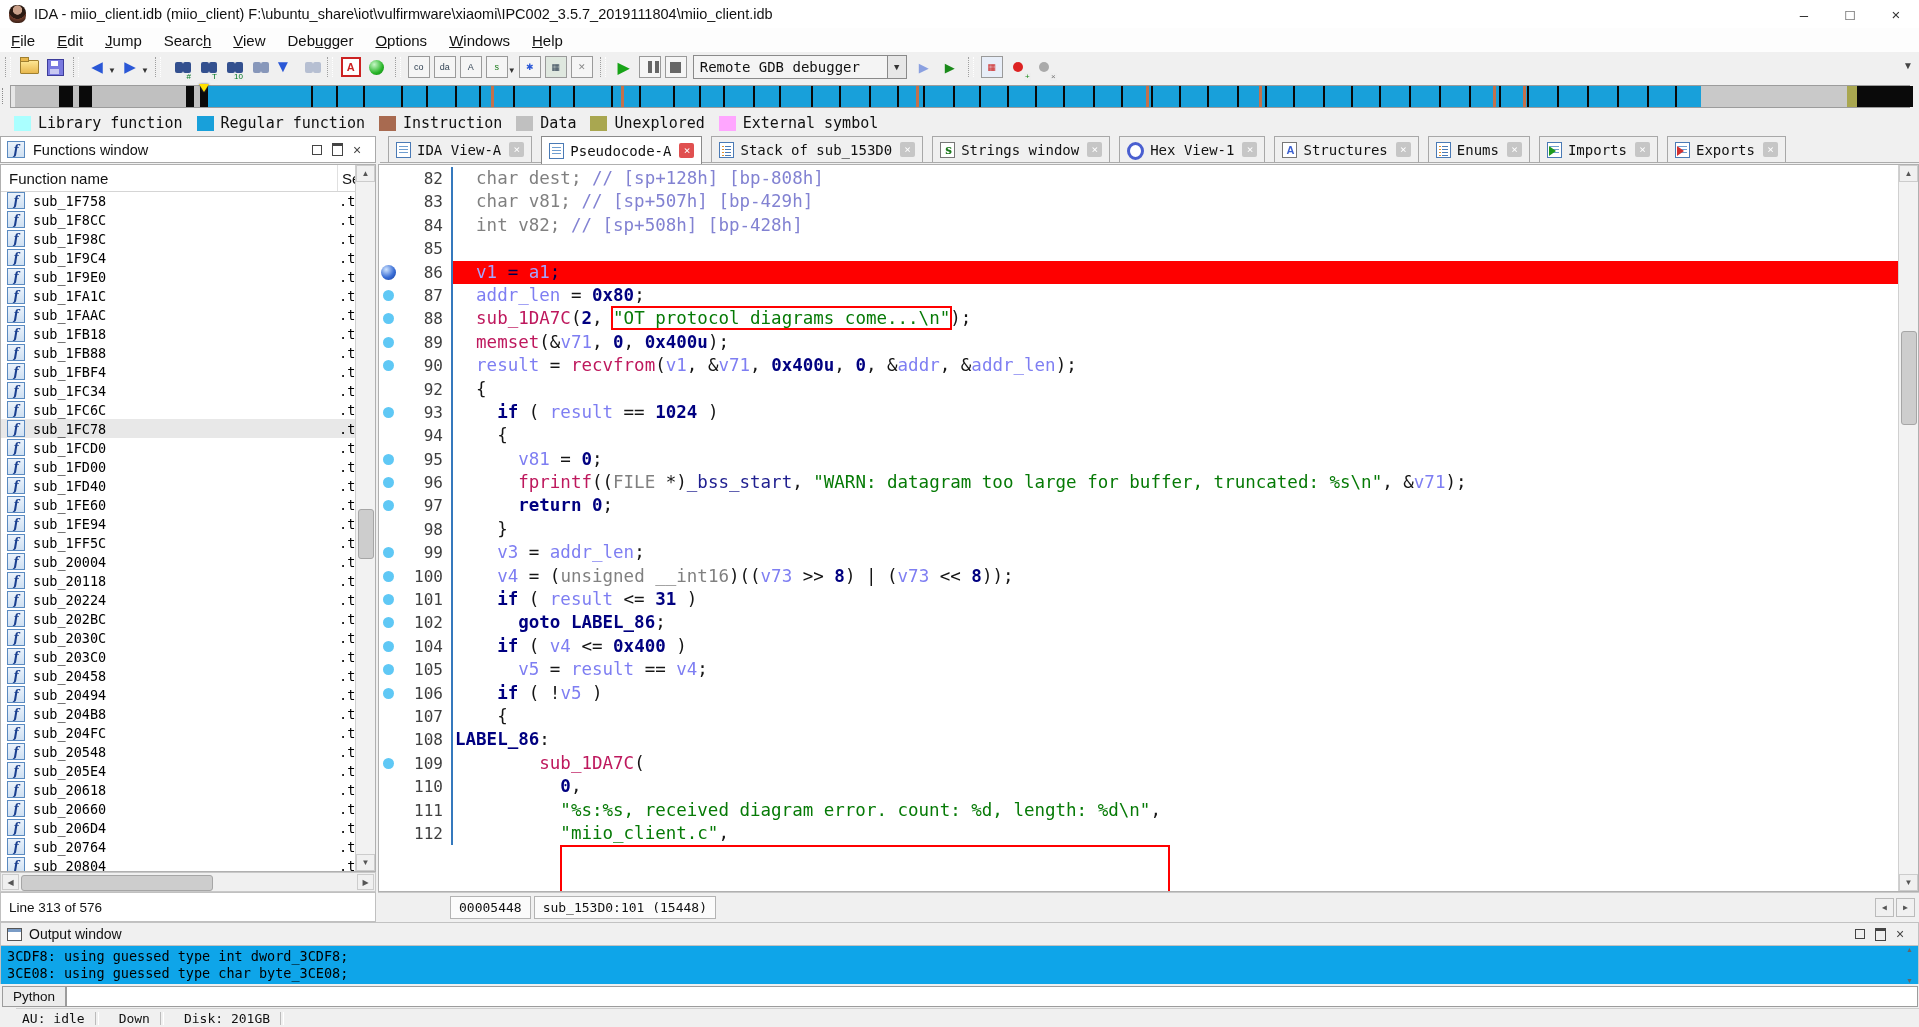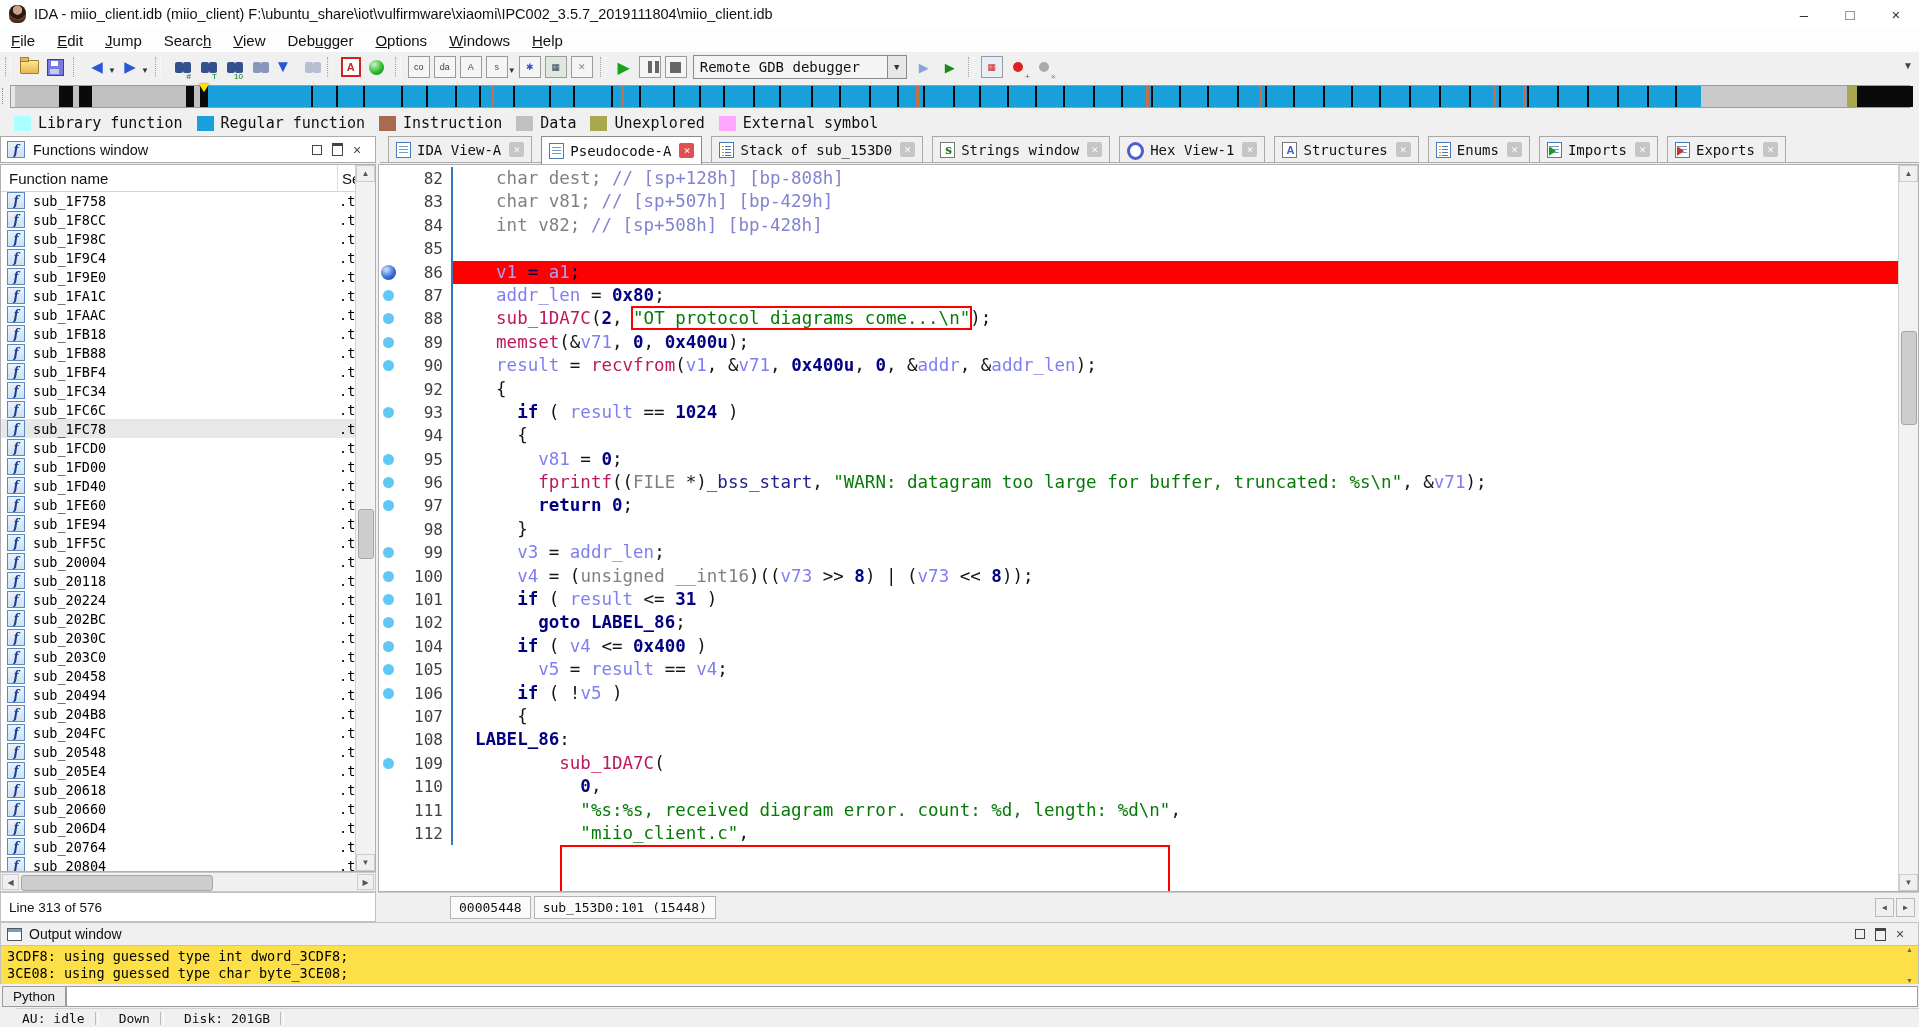--- a/index.html
+++ b/index.html
@@ -112,35 +112,35 @@
   
   .codepanel{position:absolute;left:378px;top:164px;right:0;height:728px;background:#fff;border:1px solid #b0b0b0;box-sizing:border-box;}
   .codeview{position:absolute;left:0;top:0;right:19px;bottom:0;overflow:hidden;font:17.5px "DejaVu Sans Mono",monospace;line-height:23.4px;padding-top:2px;}
   .cl{display:flex;height:23.4px;position:relative;}
   .cdot{width:20px;position:relative;flex:none;}
   .dot{position:absolute;left:4px;top:6px;width:11px;height:11px;border-radius:50%;background:#5fc8f5;}
   .bpdot{position:absolute;left:2px;top:4px;width:15px;height:15px;border-radius:50%;
      background:radial-gradient(circle at 35% 30%,#cfe4ff,#3b6fd6 55%,#123a9e);}
   .cnum{width:52px;flex:none;text-align:right;color:#3f3f3f;font-size:16px;padding-right:8px;box-sizing:border-box;}
   .csep{width:2px;background:#3579bd;flex:none;}
-  .ctext{flex:1;white-space:pre;padding-left:22px;}
+  .ctext{flex:1;white-space:pre;padding-left:2px;}
   .cl.red .ctext{background:#fe0000;}
   .t-p{color:#151515}.t-g{color:#808080}.t-c{color:#8282d2}.t-v{color:#7e7ef2}
   .t-f{color:#be185d}.t-k{color:#000080;font-weight:bold}.t-nb{color:#202090}
   .t-s,.t-s2{color:#067a06}
   .t-sb{color:#067a06;outline:2px solid #ff0000;}
   .cl.red .t-v{color:#a4a4ff}.cl.red .t-p{color:#00004f}
   .redbox2{position:absolute;border:2px solid #ff0000;pointer-events:none;}
   .cvscroll{position:absolute;right:0;top:0;bottom:0;width:19px;background:#f2f2f2;border-left:1px solid #d0d0d0;}
 
   
   .outhdr{position:absolute;left:0;top:922px;width:100%;height:24px;background:#f0f0f0;border:1px solid #c2c2c2;box-sizing:border-box;display:flex;align-items:center;font:14px "Liberation Sans",sans-serif;color:#111;}
   .oic{width:13px;height:11px;border:1px solid #555;background:#fff;margin:0 7px 0 6px;position:relative;}
   .oic::before{content:'';position:absolute;left:0;top:0;width:100%;height:3px;background:#7a9cc6;}
-  .outcontent{position:absolute;left:0;top:946px;width:100%;height:38px;background:#fde047;border-left:1px solid #c2c2c2;border-right:1px solid #c2c2c2;box-sizing:border-box;font:13.5px "DejaVu Sans Mono",monospace;color:#000;padding:2px 0 0 6px;line-height:17px;}
+  .outcontent{position:absolute;left:0;top:946px;width:100%;height:38px;background:#0ea5e9;border-left:1px solid #c2c2c2;border-right:1px solid #c2c2c2;box-sizing:border-box;font:13.5px "DejaVu Sans Mono",monospace;color:#000;padding:2px 0 0 6px;line-height:17px;}
   .outscroll{position:absolute;right:1px;top:946px;width:17px;height:38px;display:flex;flex-direction:column;justify-content:space-between;align-items:center;font-size:7px;color:#666;}
   .pyrow{position:absolute;left:0;top:984px;width:100%;height:24px;background:#f0f0f0;display:flex;align-items:center;}
   .pybtn{margin-left:2px;width:64px;height:21px;background:#ececec;border:1px solid #9c9c9c;display:flex;align-items:center;justify-content:center;font:13.5px "Liberation Sans",sans-serif;color:#111;box-sizing:border-box;}
   .pyinput{flex:1;height:21px;background:#fff;border:1px solid #9c9c9c;margin:0 1px 0 0;box-sizing:border-box;}
 
   
   .statusbar{position:absolute;left:16px;top:1008px;width:100%;height:19px;background:#f0f0f0;border-top:1px solid #d0d0d0;display:flex;align-items:center;font:13px "DejaVu Sans Mono",monospace;color:#111;box-sizing:border-box;}
   .sbcell{padding:0 10px 0 6px;white-space:nowrap;}
   .sbdiv{width:2px;height:13px;border-left:1px solid #bbb;border-right:1px solid #fff;margin-right:14px;}
 </style>

